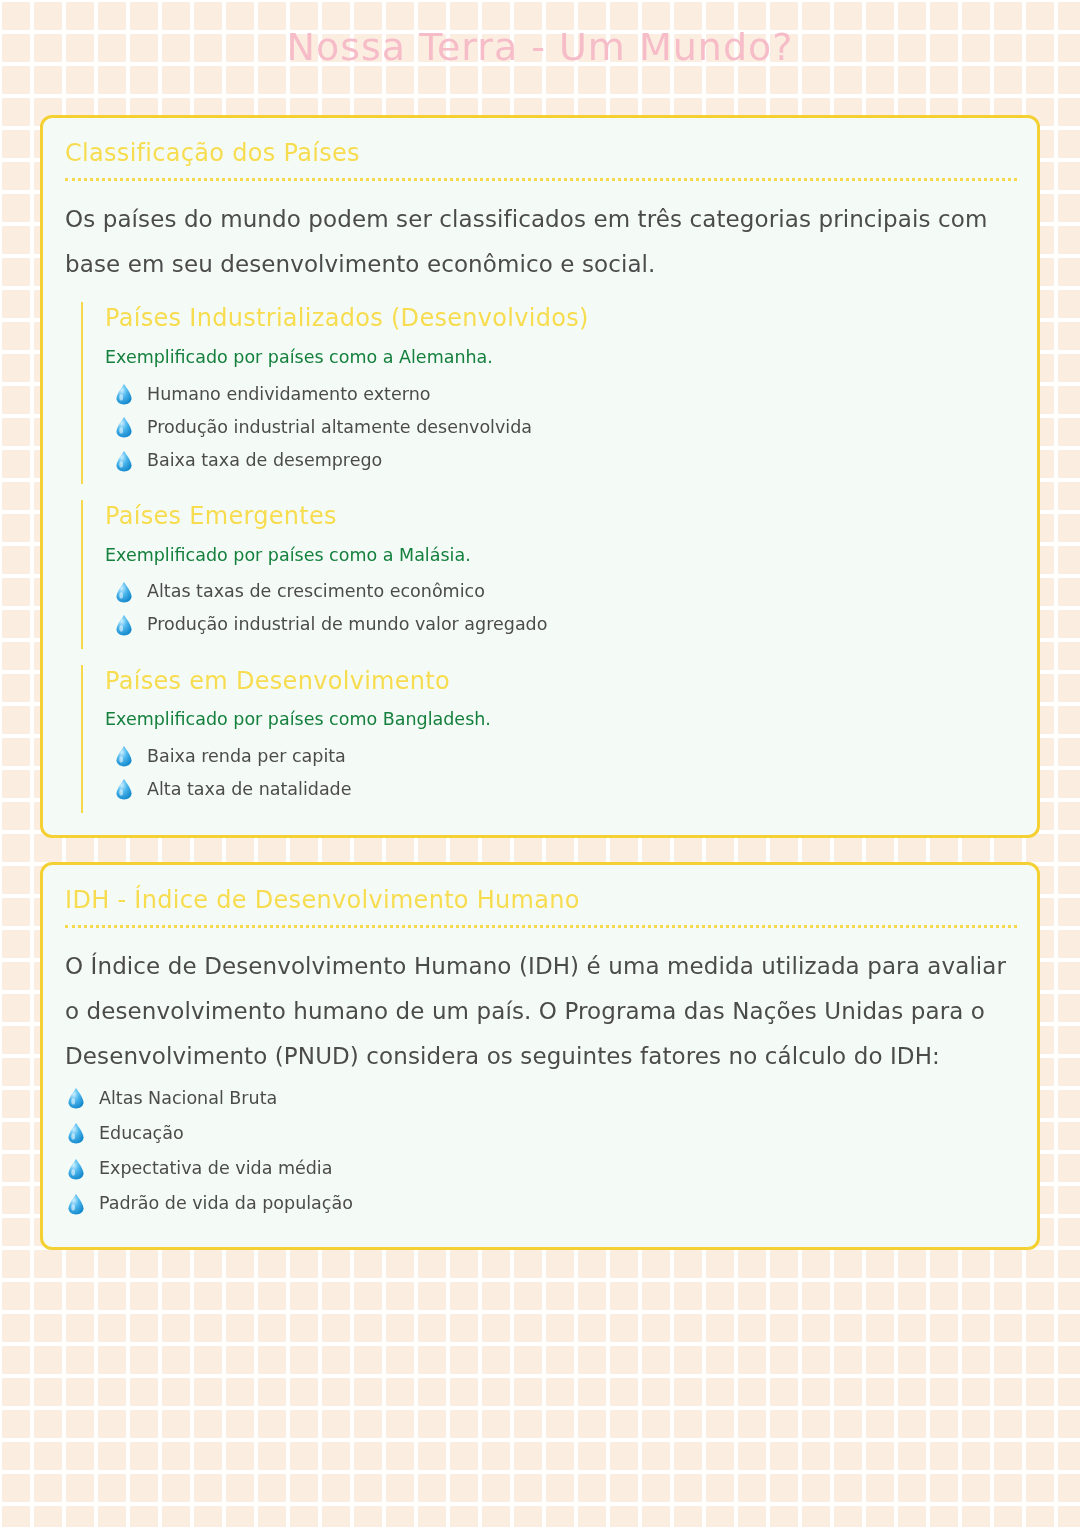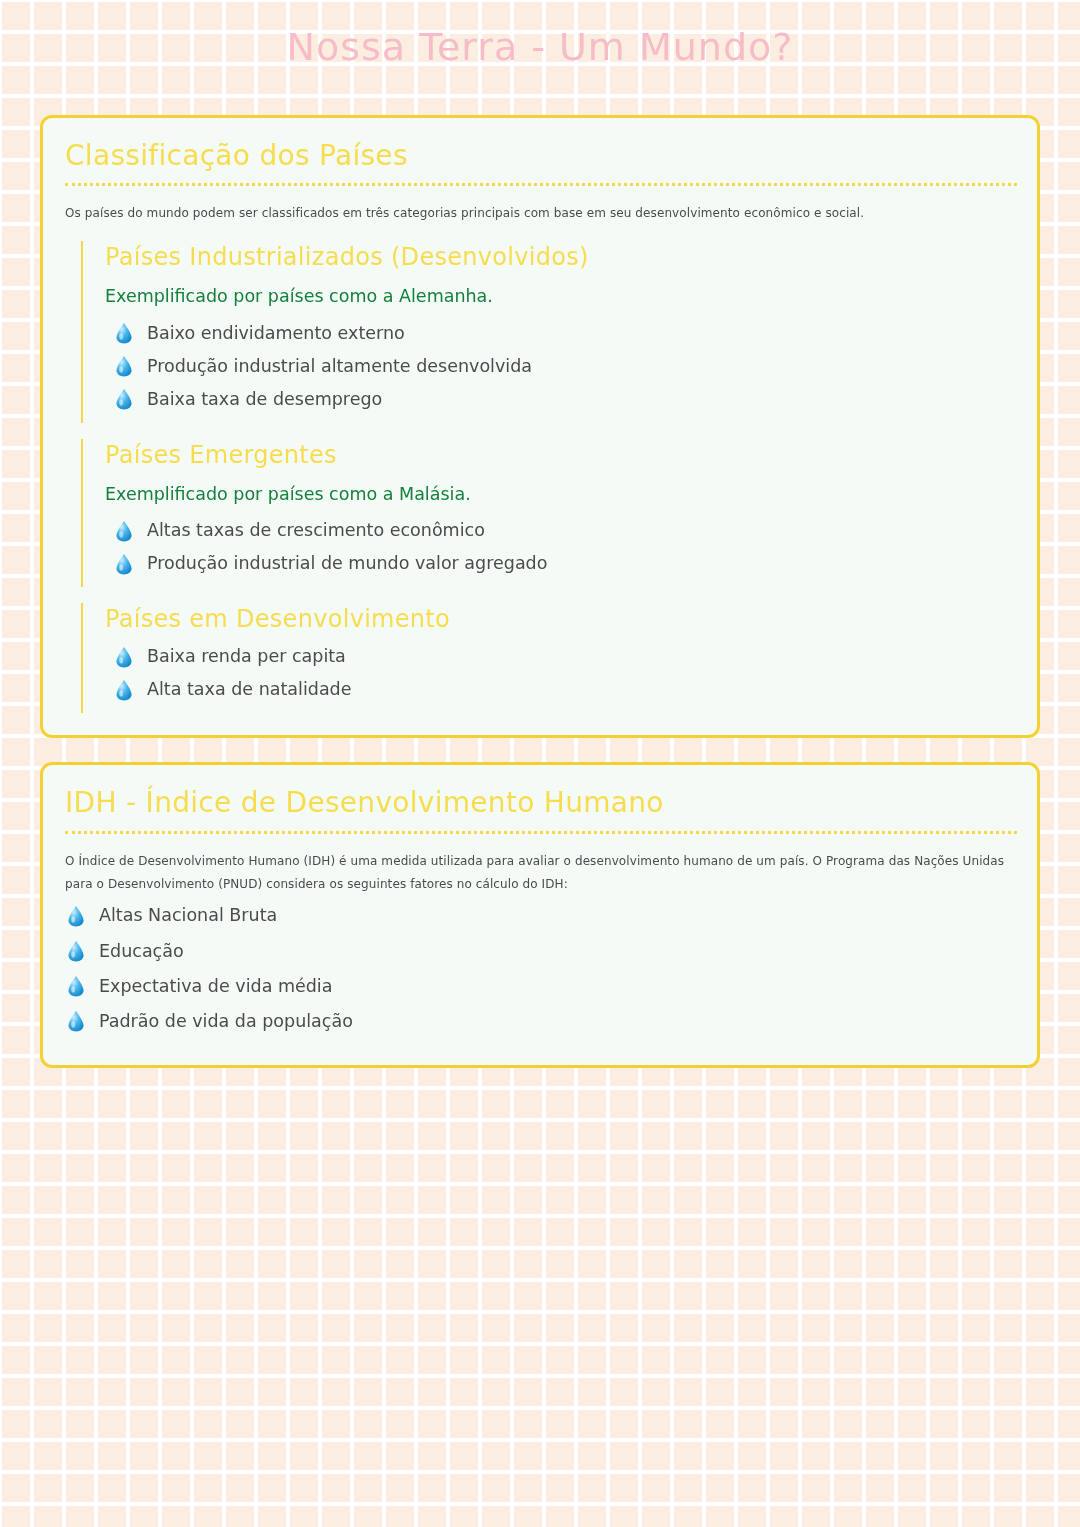--- a/index.html
+++ b/index.html
@@ -58,36 +58,36 @@
     border-radius: 12px;
     background: #f4fbf7;
     box-sizing: border-box;
     padding: 16px 20px 22px 20px;
   }
   #card-classificacao { margin-top: 44px; }
   #card-idh { margin-top: 24px; }
 
   .card-heading {
     color: #f7dc4f;
-    font-size: 28px;
+    font-size: 24px;
     font-weight: 400;
     margin: 4px 0 0 2px;
     line-height: 1.3;
     letter-spacing: 0.3px;
   }
   .dotted-rule {
     border: 0;
     border-top: 3px dotted #f6d84a;
     margin: 9px 0 16px 2px;
     height: 0;
   }
 
   .body-text {
     color: #4b4b4b;
-    font-size: 12px;
+    font-size: 23px;
     line-height: 1.95;
     margin: 0 0 6px 2px;
     max-width: 950px;
     letter-spacing: 0.1px;
   }
 
   
   .subsection {
     border-left: 2px solid #f6d84a;
     margin: 16px 0 0 18px;
@@ -164,21 +164,21 @@
                   <radialGradient id="g1" cx="35%" cy="30%" r="75%">
                 <stop offset="0%" stop-color="#cdefff"></stop>
                     <stop offset="45%" stop-color="#4fb8ee"></stop>
                     <stop offset="100%" stop-color="#1488cc"></stop>
               </radialGradient>
                 </defs>
               <path d="M9 1 C9 1 1.5 11 1.5 15.2 C1.5 19.1 4.9 21.4 9 21.4 C13.1 21.4 16.5 19.1 16.5 15.2 C16.5 11 9 1 9 1 Z" fill="url(#g1)"></path>
               <ellipse cx="6.2" cy="14.4" rx="1.9" ry="3.1" fill="#ffffff" opacity="0.55"></ellipse>
             </svg>
           </span>
-          <span>Baixo endividamento externo</span>
+          <span>Humano endividamento externo</span>
         </li>
         <li>
           <span class="drop-icon">
             <svg width="18" height="22" viewBox="0 0 18 22" aria-hidden="true">
               <path d="M9 1 C9 1 1.5 11 1.5 15.2 C1.5 19.1 4.9 21.4 9 21.4 C13.1 21.4 16.5 19.1 16.5 15.2 C16.5 11 9 1 9 1 Z" fill="url(#g1)"></path>
               <ellipse cx="6.2" cy="14.4" rx="1.9" ry="3.1" fill="#ffffff" opacity="0.55"></ellipse>
             </svg>
           </span>
           <span>Produção industrial altamente desenvolvida</span>
         </li>
@@ -214,20 +214,21 @@
               <ellipse cx="6.2" cy="14.4" rx="1.9" ry="3.1" fill="#ffffff" opacity="0.55"></ellipse>
             </svg>
           </span>
           <span>Produção industrial de mundo valor agregado</span>
         </li>
       </ul>
     </div>
 
     <div class="subsection">
       <h3 class="subsection-title">Países em Desenvolvimento</h3>
+      <p class="subsection-desc">Exemplificado por países como Bangladesh.</p>
       <ul class="drop-list sub-list">
         <li>
           <span class="drop-icon">
             <svg width="18" height="22" viewBox="0 0 18 22" aria-hidden="true">
               <path d="M9 1 C9 1 1.5 11 1.5 15.2 C1.5 19.1 4.9 21.4 9 21.4 C13.1 21.4 16.5 19.1 16.5 15.2 C16.5 11 9 1 9 1 Z" fill="url(#g1)"></path>
               <ellipse cx="6.2" cy="14.4" rx="1.9" ry="3.1" fill="#ffffff" opacity="0.55"></ellipse>
             </svg>
           </span>
           <span>Baixa renda per capita</span>
         </li>

